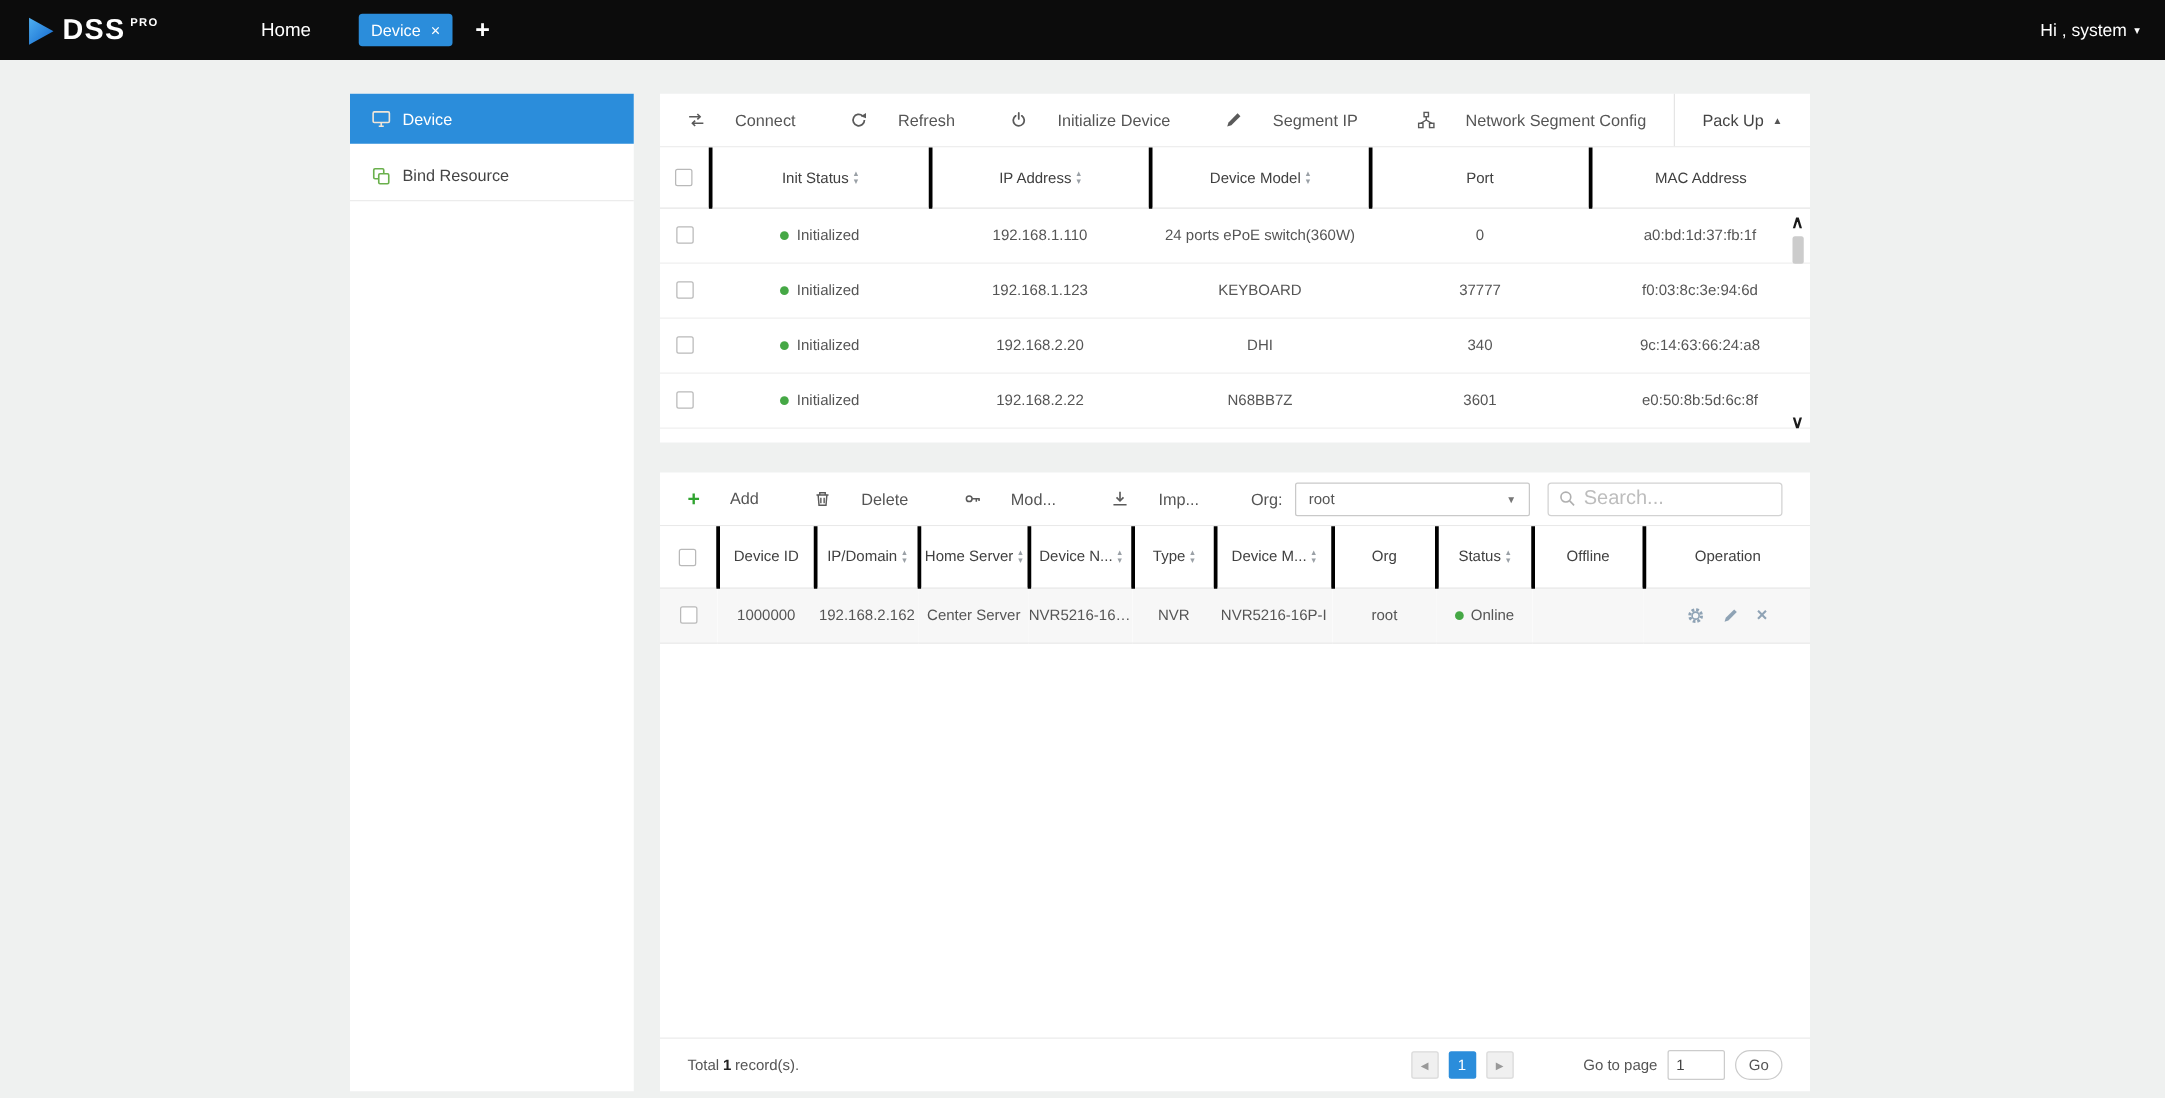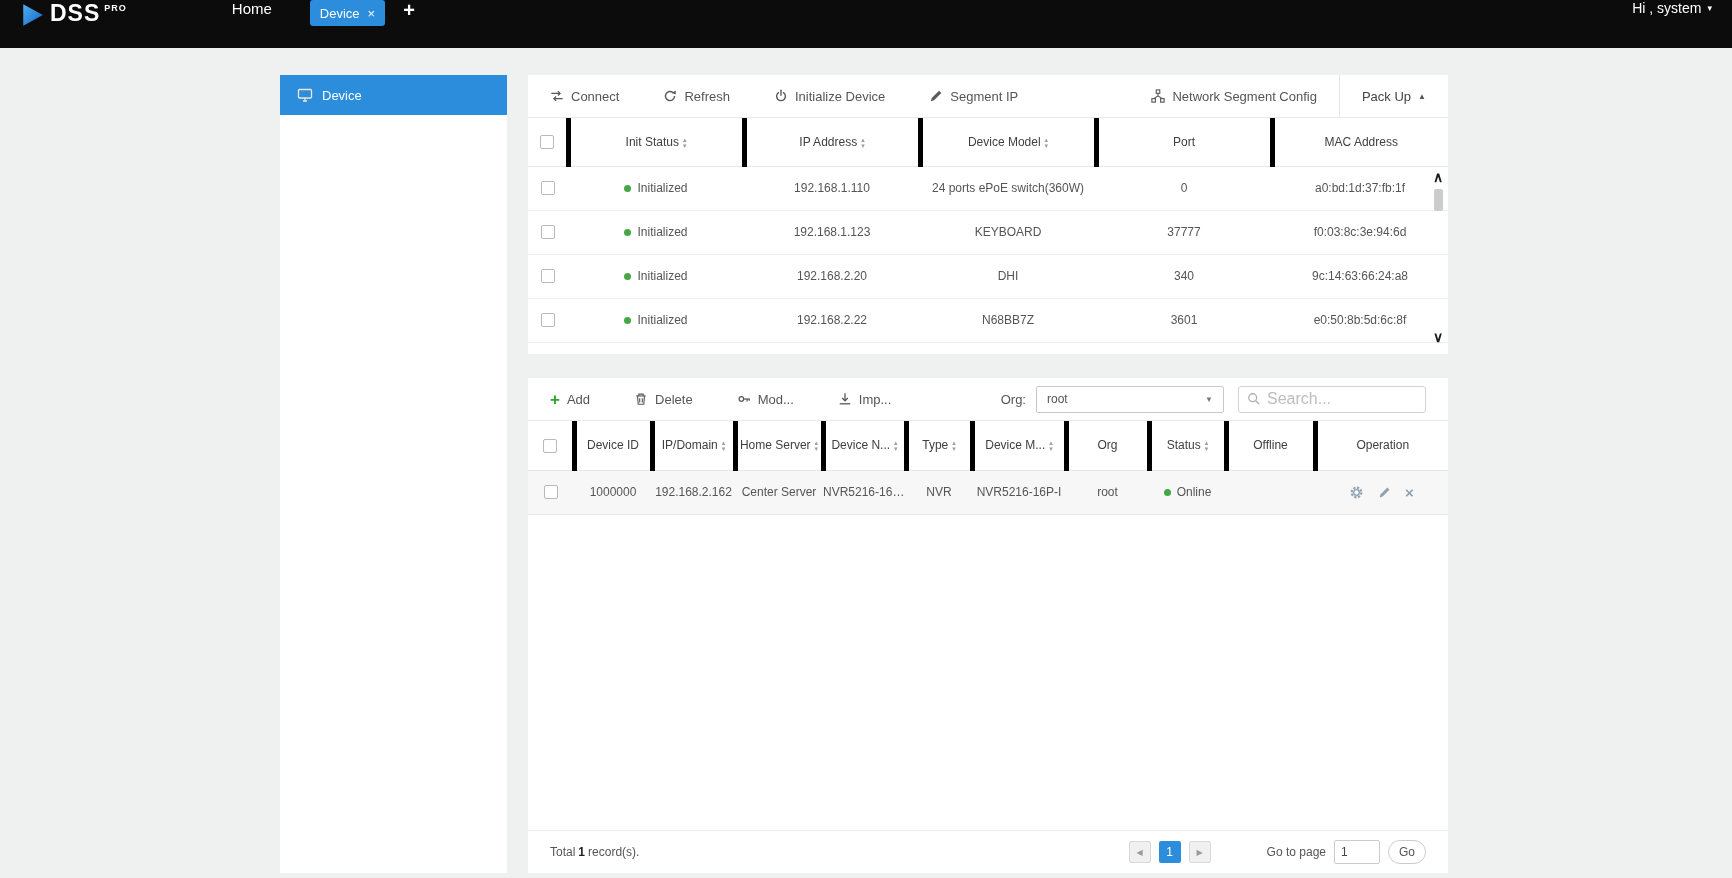--- a/index.html
+++ b/index.html
@@ -1,62 +1,62 @@
 <!DOCTYPE html>
 <html><head>
 <meta charset="utf-8">
 <style>
 *{box-sizing:border-box;margin:0;padding:0}
 html,body{width:1732px;height:878px}
 body{font-family:"Liberation Sans",sans-serif;background:#eff1f0;overflow:hidden;color:#444}
 
 
-.topbar{height:48px;background:#0c0c0c;display:flex;align-items:flex-start;padding:0 20px}
+.topbar{height:48px;background:#0c0c0c;display:flex;align-items:center;padding:0 20px}
 .logo{display:flex;align-items:flex-start;gap:4px}
 .logo-mark{margin-top:2px}
 .logo-text{color:#fff;font-size:23px;font-weight:bold;letter-spacing:1px;line-height:26px}
 .logo-sub{color:#fff;font-size:9px;font-weight:bold;margin-top:3px;letter-spacing:1px}
-.nav-home{color:#fff;font-size:15px;margin-left:105px;cursor:pointer}
+.nav-home{color:#fff;font-size:15px;margin-left:82px;cursor:pointer}
 .tab-device{margin-left:38px;background:#2b8ddb;color:#fff;height:26px;display:flex;align-items:center;gap:8px;padding:0 10px;border-radius:3px;font-size:13px;cursor:pointer}
 .tab-close{font-size:13px;line-height:1;cursor:pointer}
 .tab-add{color:#fff;font-size:20px;margin-left:18px;cursor:pointer;font-weight:bold;line-height:1}
 .user{margin-left:auto;color:#fff;font-size:14px;display:flex;align-items:center;gap:6px;cursor:pointer}
 .user .caret{font-size:9px}
 
 
 .main{position:relative;height:830px}
 .sidebar{position:absolute;left:280px;top:27px;width:227px;height:798px;background:#fff}
 .side-item{height:40px;display:flex;align-items:center;gap:9px;padding:0 17px;font-size:13px;color:#444;cursor:pointer}
 .side-item.active{background:#2b8ddb;color:#fff;margin-bottom:6px}
 .side-item.bordered{border-bottom:1px solid #ececec}
 
 .rightcol{position:absolute;left:528px;top:27px;width:920px;height:798px;display:flex;flex-direction:column}
 .section1{background:#fff;height:279px;position:relative}
 .gapv{height:24px}
 .section2{background:#fff;height:495px;display:flex;flex-direction:column}
 
 
 .toolbar{height:43px;display:flex;align-items:center;padding:0 22px;border-bottom:1px solid #e9e9e9;font-size:13px;color:#555}
-.tbtn{display:flex;align-items:center;gap:7px;cursor:pointer;white-space:nowrap}
+.tbtn{display:flex;gap:24px;cursor:pointer;white-space:nowrap}
 .grp{display:flex;gap:44px;align-items:center}
 .netcfg{margin-left:auto}
 .packup{margin-left:22px;padding-left:22px;border-left:1px solid #e5e5e5;height:100%;display:flex;align-items:center;gap:7px;cursor:pointer;color:#444}
 .packup .arr{font-size:8px;color:#555}
 .plus-ico{color:#2fa32f;font-size:17px;font-weight:bold;line-height:1}
 
 .org-label{margin-left:auto}
 .org-select{width:188px;height:27px;border:1px solid #c9c9c9;border-radius:2px;display:flex;align-items:center;padding:0 10px;margin-left:10px;cursor:pointer;background:#fff;font-size:12px;color:#555}
 .org-caret{margin-left:auto;font-size:8px;color:#777}
 .searchbox{width:188px;height:27px;border:1px solid #d2d2d2;border-radius:3px;display:flex;align-items:center;padding:0 8px;margin-left:14px;background:#fff;gap:6px}
 .searchbox input{border:none;outline:none;flex:1;font-size:16px;font-family:inherit;color:#1d4ed8;min-width:0;background:transparent}
 .searchbox input::placeholder{color:#bdbdbd}
 
 
 table{border-collapse:collapse;width:100%;table-layout:fixed}
-th{font-weight:normal;font-size:12px;color:#404040;height:48px;border-bottom:1px solid #e6e6e6;border-right:5px solid #000000;background:#fff;text-align:center}
+th{font-weight:normal;font-size:12px;color:#404040;height:48px;border-bottom:1px solid #e6e6e6;border-right:3px solid #000000;background:#fff;text-align:center}
 th:last-child{border-right:none}
 td{font-size:12px;color:#555;height:44px;text-align:center;border-bottom:1px solid #efefef;overflow:hidden;white-space:nowrap;text-overflow:ellipsis}
 .sort{display:inline-flex;flex-direction:column;font-size:7px;line-height:6px;color:#9aa0a6;margin-left:4px;vertical-align:middle}
 input.cb{appearance:none;-webkit-appearance:none;width:14px;height:14px;border:1px solid #b9b9b9;border-radius:2px;background:#fff;cursor:pointer;vertical-align:middle}
 .dot{width:7px;height:7px;border-radius:50%;background:#45a845;display:inline-block;margin-right:6px}
 .statuscell{display:inline-flex;align-items:center}
 
 .devtable th{height:49px}
 .devtable tbody tr{background:#f7f7f7}
 .devtable tbody td{border-top:1px solid #e8e8e8;border-bottom:1px solid #e8e8e8}
@@ -120,20 +120,27 @@
 
 <div class="main">
 
   <aside class="sidebar">
     <div class="side-item active">
       <svg class="ic" width="16" height="16" viewBox="0 0 16 16" fill="none" stroke="#f0e6d8" stroke-width="1.3">
         <rect x="1.5" y="2.5" width="13" height="8.5" rx="1"></rect>
           <path d="M6 14h4M8 11v3"></path>
       </svg>
       <span>Device</span>
+    </div>
+    <div class="side-item bordered">
+      <svg class="ic" width="16" height="16" viewBox="0 0 16 16" fill="none" stroke="#6ab04c" stroke-width="1.3">
+        <rect x="2" y="2" width="8" height="8" rx="1"></rect>
+          <rect x="6" y="6" width="8" height="8" rx="1" fill="#fff"></rect>
+      </svg>
+      <span>Bind Resource</span>
     </div>
   </aside>
 
   <div class="rightcol">
 
     <section class="section1">
       <div class="toolbar">
         <div class="grp">
           <div class="tbtn">
             <svg class="ic" width="14" height="14" viewBox="0 0 16 16" fill="none" stroke="#5a5a5a" stroke-width="1.5">

